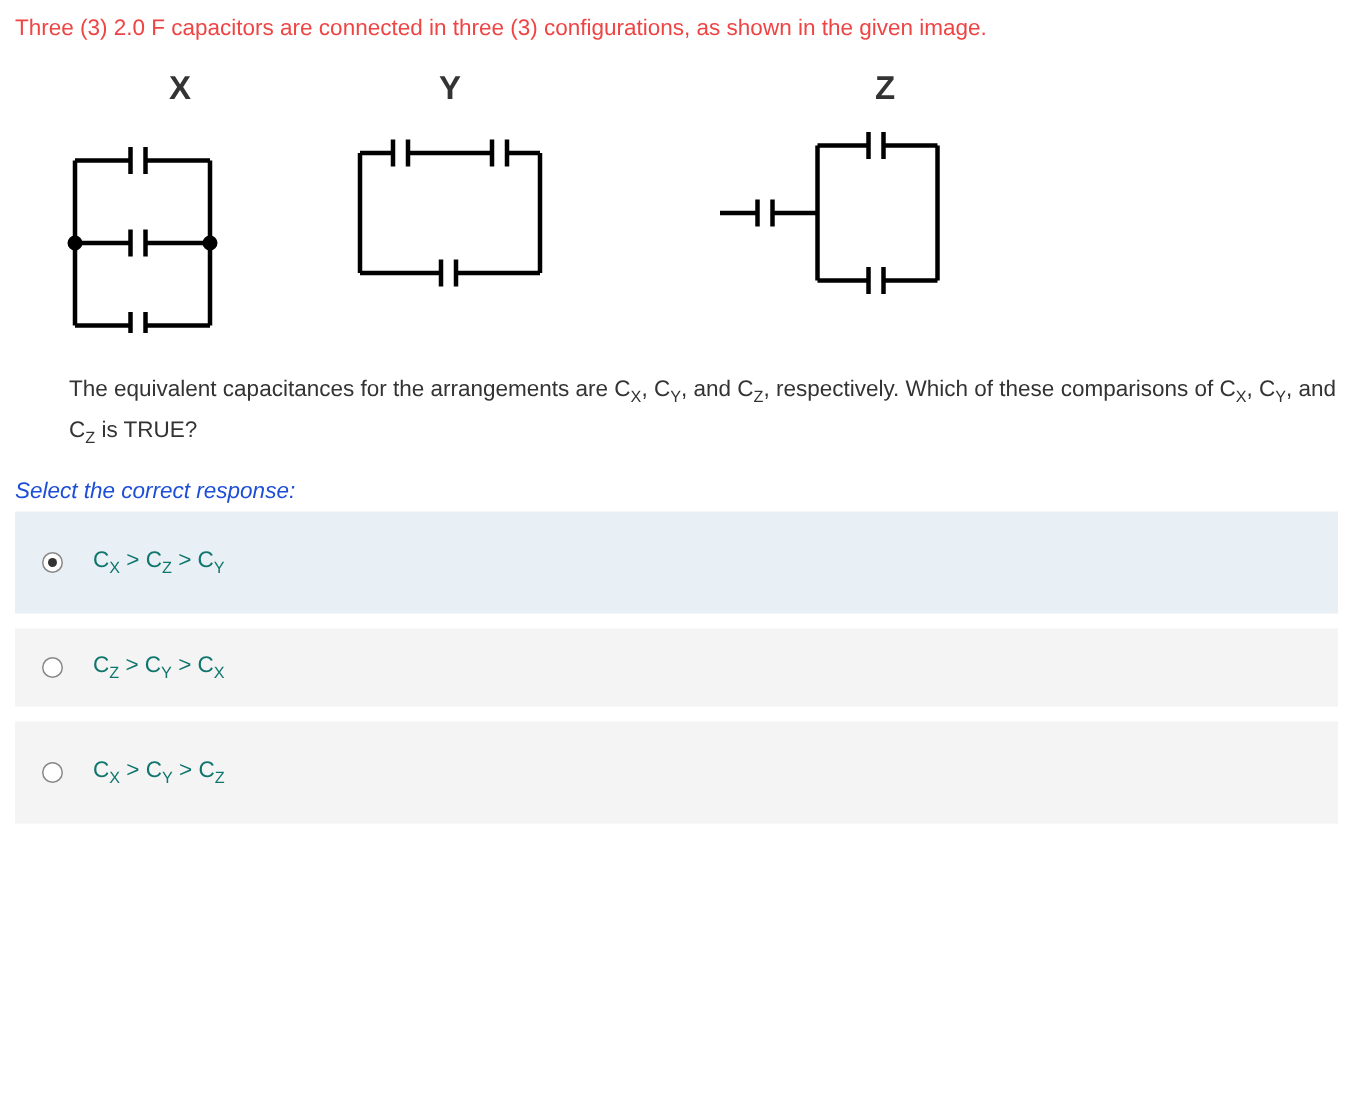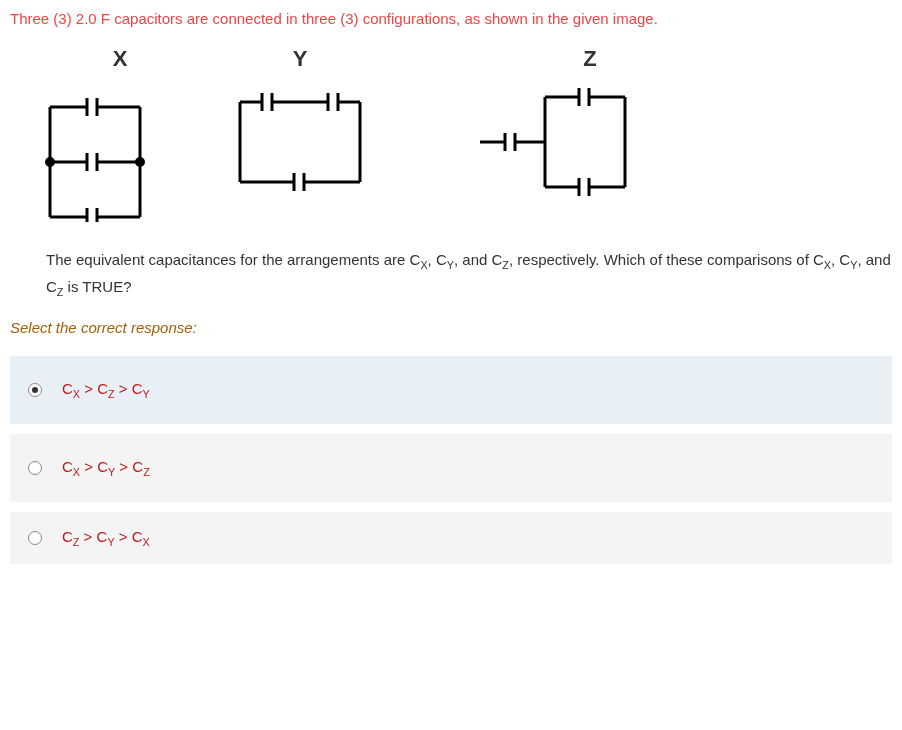--- a/index.html
+++ b/index.html
@@ -42,22 +42,22 @@
       line-height: 1.7;
       margin-bottom: 18px;
       margin-left: 36px;
     }
     .subscript {
       font-size: 0.72em;
       vertical-align: sub;
     }
     .instruction {
       font-style: italic;
-      color: #a16207;
-      margin-bottom: 20px;
+      color: #1d4ed8;
+      margin-bottom: 5px;
     }
     .options {
       display: flex;
       flex-direction: column;
       gap: 10px;
     }
     .option {
       background: #f4f4f4;
       padding: 24px 18px;
       display: flex;
@@ -82,21 +82,21 @@
     .radio.checked::after {
       content: '';
       width: 6px;
       height: 6px;
       background: #333;
       border-radius: 50%;
       display: block;
     }
     .option-text {
       font-size: 15px;
-      color: #b91c1c;
+      color: #0f766e;
     }
   </style>
 </head>
 <body>
 
 <div class="question-text">Three (3) 2.0 F capacitors are connected in three (3) configurations, as shown in the given image.</div>
 
 <div class="diagram-row">
 
   <div class="diagram-block">
@@ -185,28 +185,28 @@
 
 <div class="options">
 
   <label class="option selected">
     <span class="radio checked"></span>
     <span class="option-text">
       <span>C</span><span class="subscript">X</span><span> &gt; C</span><span class="subscript">Z</span><span> &gt; C</span><span class="subscript">Y</span>
     </span>
   </label>
 
+  <label class="option" style="padding:16px 18px;">
+    <span class="radio"></span>
+    <span class="option-text">
+      <span>C</span><span class="subscript">Z</span><span> &gt; C</span><span class="subscript">Y</span><span> &gt; C</span><span class="subscript">X</span>
+    </span>
+  </label>
+
   <label class="option">
     <span class="radio"></span>
     <span class="option-text">
       <span>C</span><span class="subscript">X</span><span> &gt; C</span><span class="subscript">Y</span><span> &gt; C</span><span class="subscript">Z</span>
     </span>
   </label>
 
-  <label class="option" style="padding:16px 18px;">
-    <span class="radio"></span>
-    <span class="option-text">
-      <span>C</span><span class="subscript">Z</span><span> &gt; C</span><span class="subscript">Y</span><span> &gt; C</span><span class="subscript">X</span>
-    </span>
-  </label>
-
 
 </div>
 
 </body></html>

